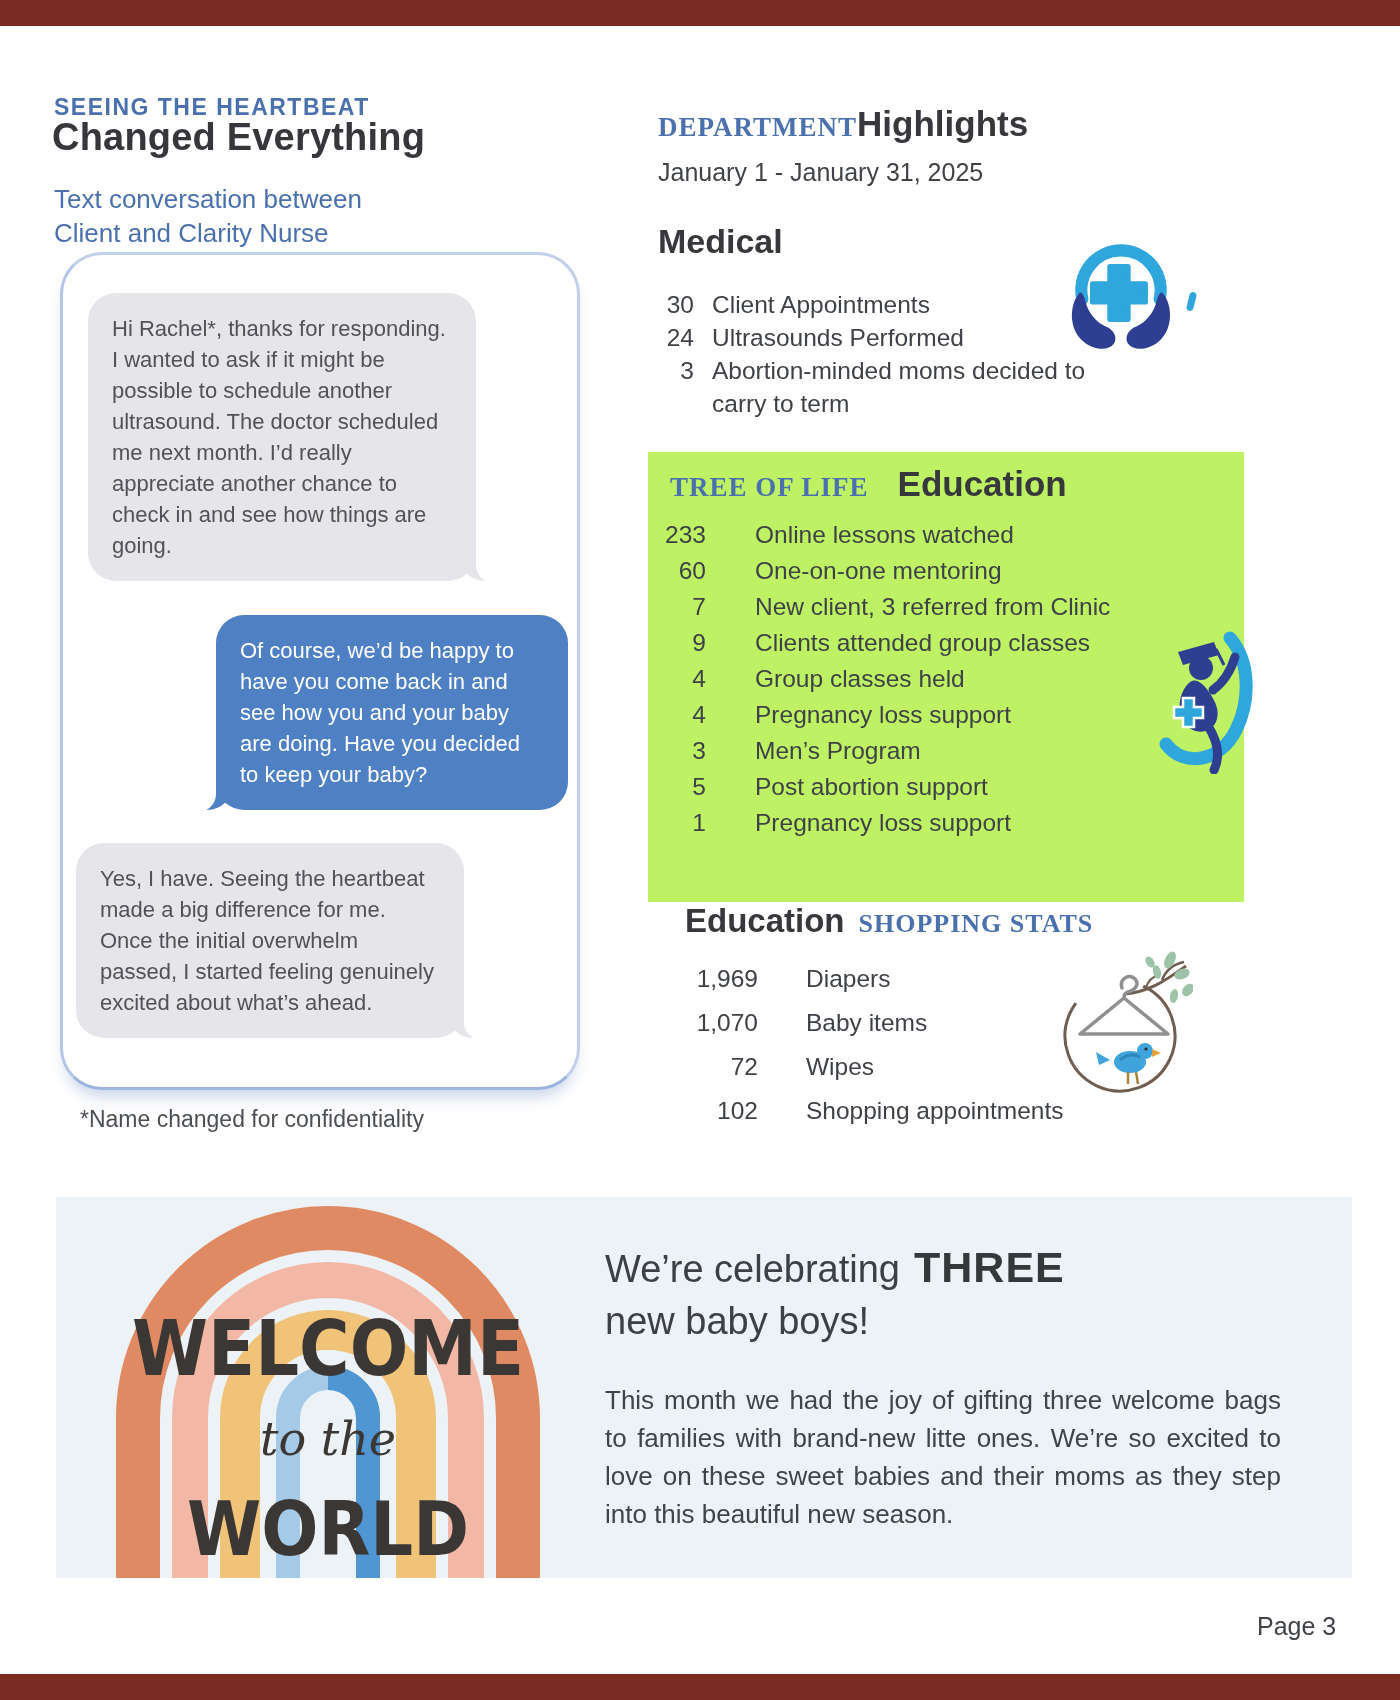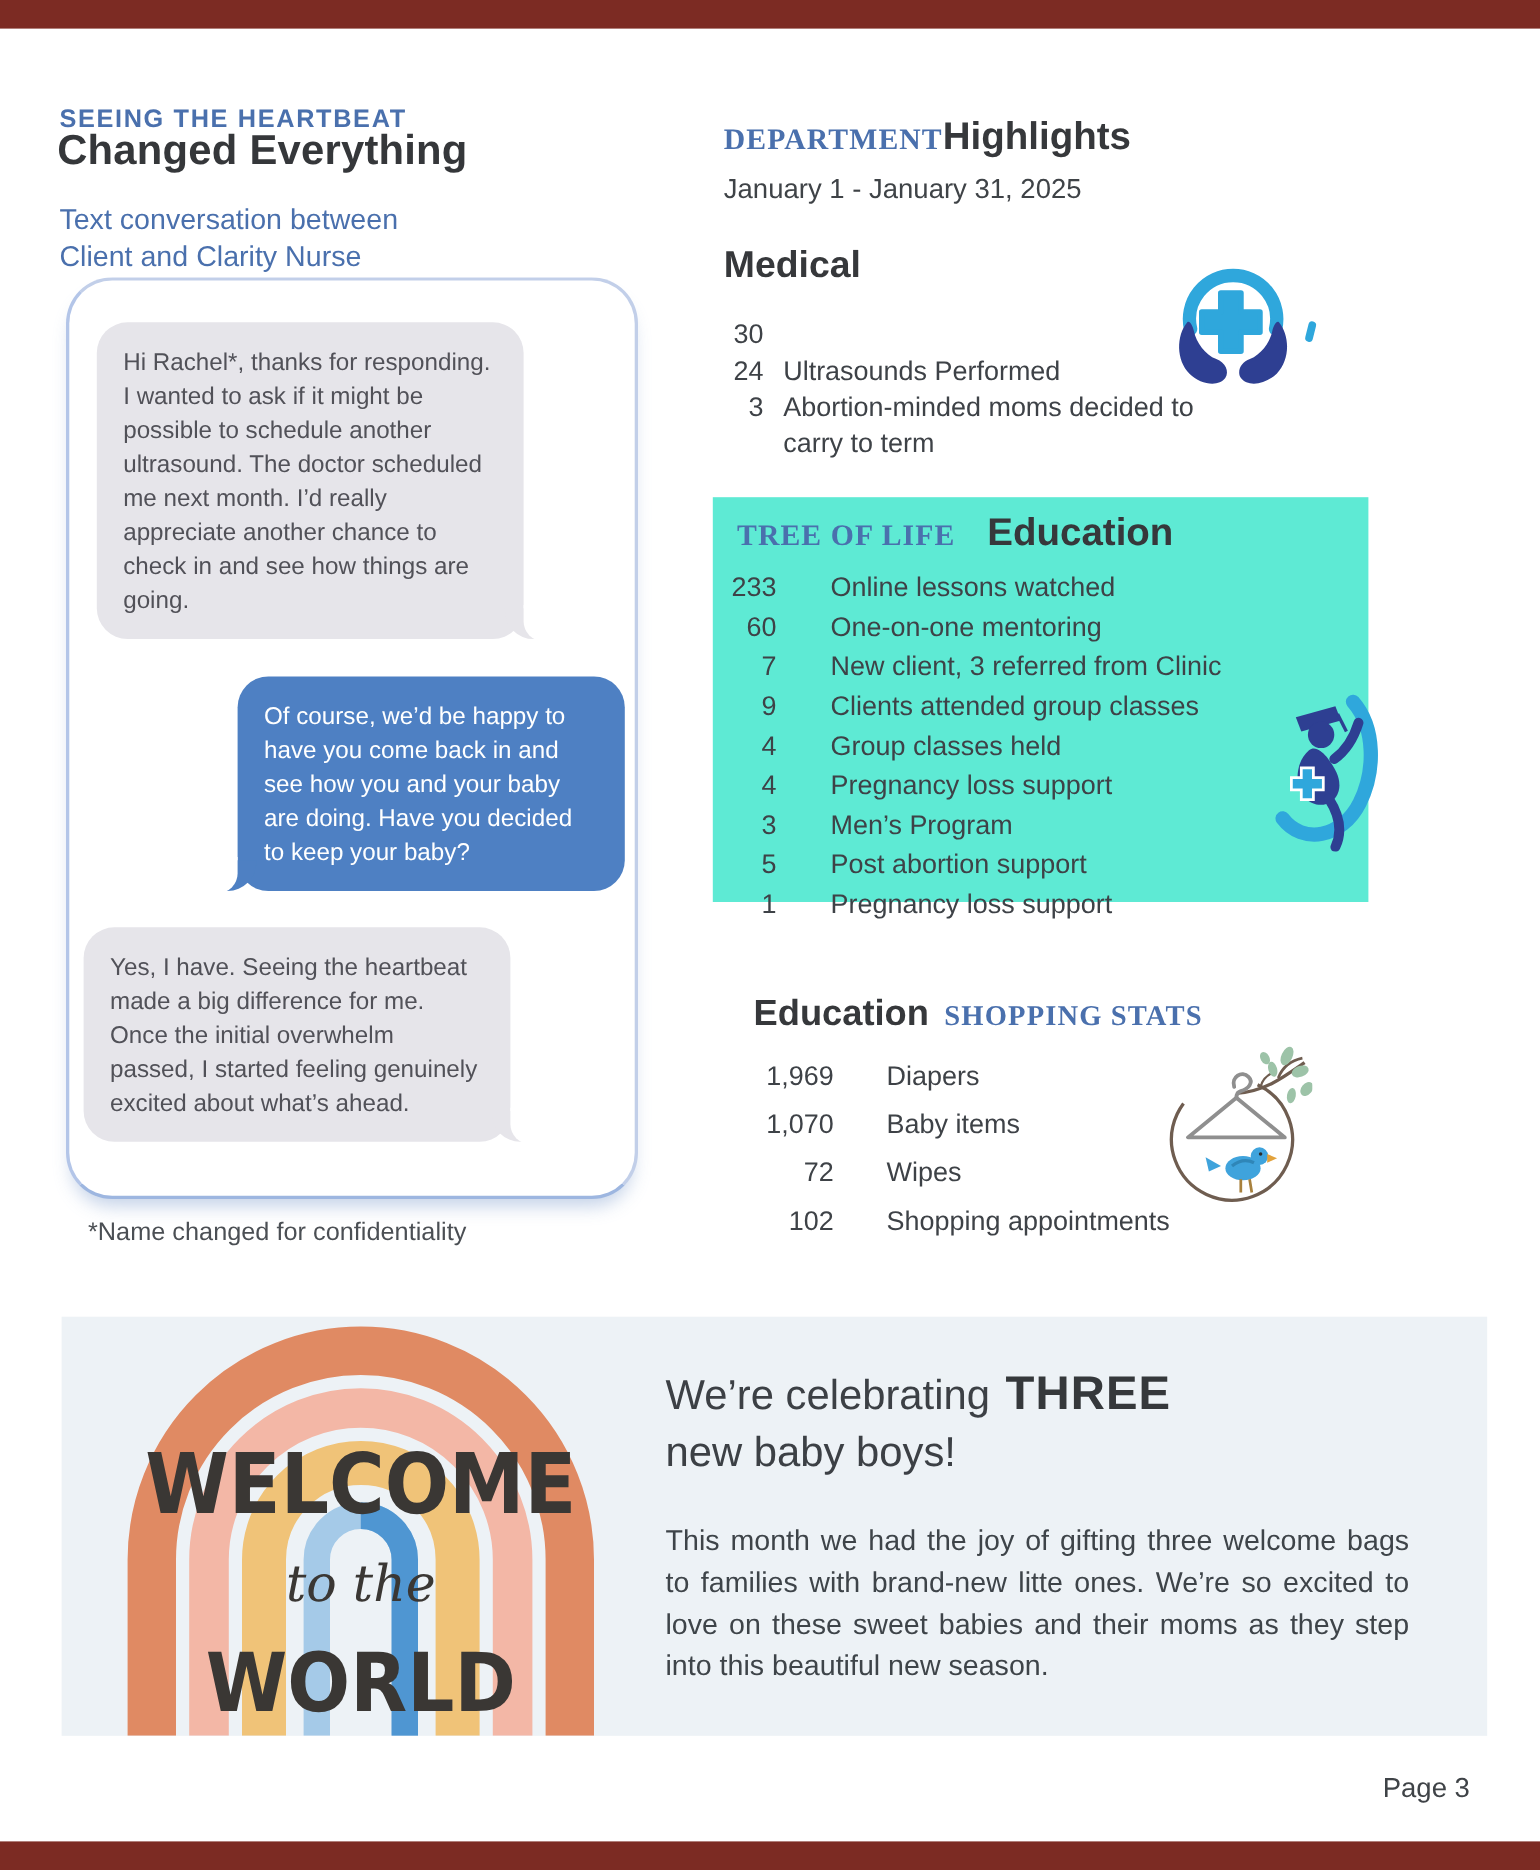--- a/index.html
+++ b/index.html
@@ -51,21 +51,21 @@
   .stat-rows { display:flex; flex-direction:column; }
   .stat-row { display:flex; align-items:flex-start; }
   .stat-value { text-align:right; flex:none; }
   .stat-label { }
   .medical-rows { left:658px; top:288px; width:470px; font-size:24.5px; color:#3e4247; }
   .medical-rows .stat-row { min-height:33px; }
   .medical-rows .stat-value { width:36px; }
   .medical-rows .stat-label { margin-left:18px; width:400px; line-height:33px; }
   .medical-rows .stat-value { line-height:33px; }
 
-  .edu-box { left:648px; top:452px; width:596px; height:368px; background:#5eead4; }
+  .edu-box { left:648px; top:452px; width:596px; height:450px; background:#bef264; }
   .edu-header { position:absolute; left:22px; top:12px; }
   .edu-header .big { margin-left:29px; }
   .edu-rows { position:absolute; left:0; top:66px; font-size:24.5px; color:#3e4247; }
   .edu-rows .stat-row { height:36px; }
   .edu-rows .stat-value { width:58px; line-height:33px; }
   .edu-rows .stat-label { margin-left:49px; line-height:33px; }
 
   .boutique-header { left:685px; top:902px; }
   .boutique-header .big { font-size:33px; }
   .boutique-header .eyebrow { margin-left:14px; font-size:26px; }
@@ -114,20 +114,21 @@
   <div class="abs sec-header dept-header">
     <span class="eyebrow">DEPARTMENT</span>
     <span class="big">Highlights</span>
   </div>
   <div class="abs date-range">January 1 - January 31, 2025</div>
 
   <div class="abs medical-title">Medical</div>
   <div class="abs stat-rows medical-rows">
     <div class="stat-row">
       <div class="stat-value">30</div>
+      <div class="stat-label">Client Appointments</div>
     </div>
     <div class="stat-row">
       <div class="stat-value">24</div>
       <div class="stat-label">Ultrasounds Performed</div>
     </div>
     <div class="stat-row">
       <div class="stat-value">3</div>
       <div class="stat-label">Abortion-minded moms decided to carry to term</div>
     </div>
   </div>

